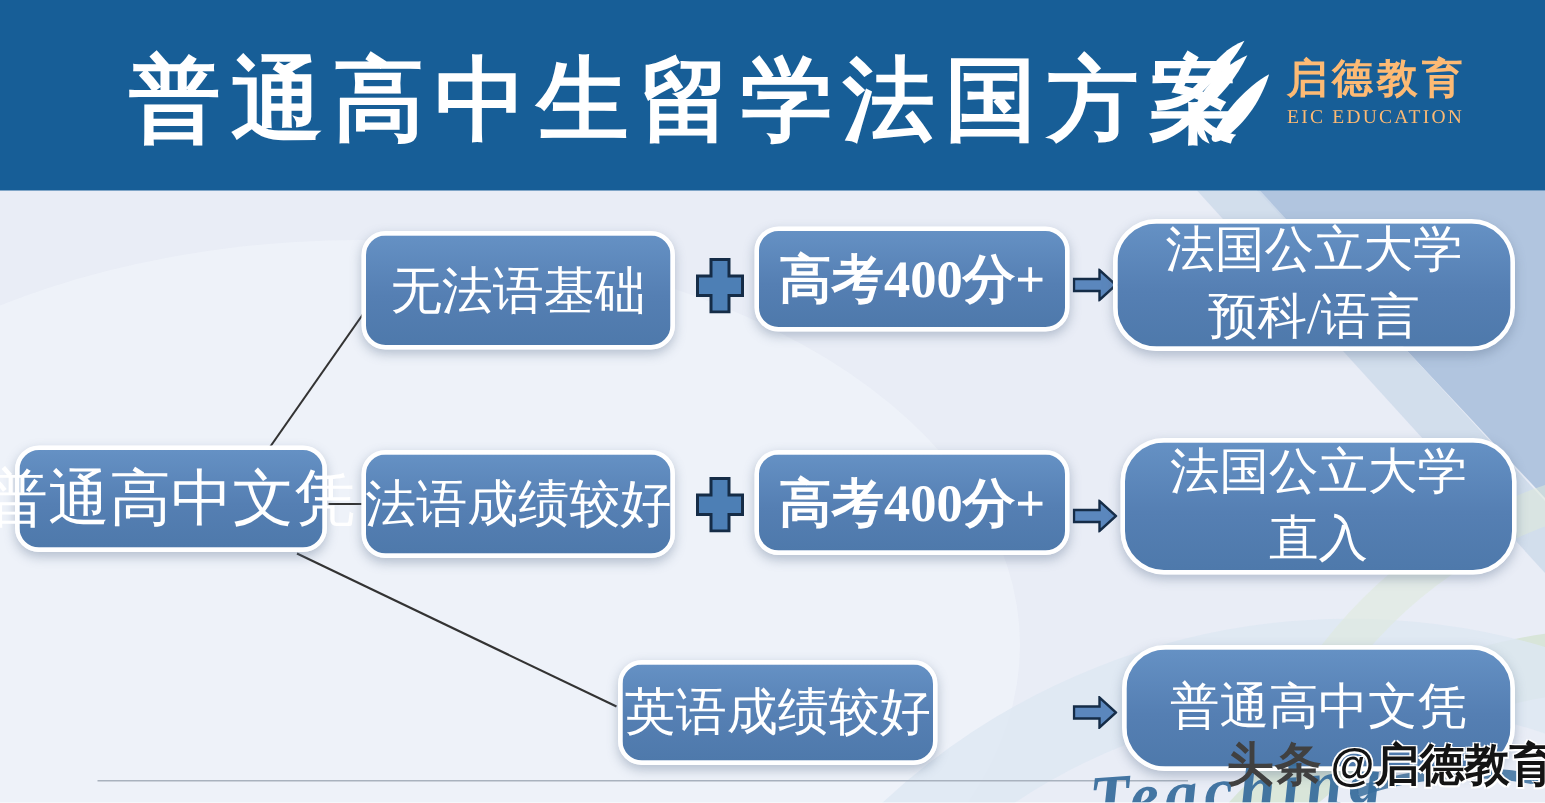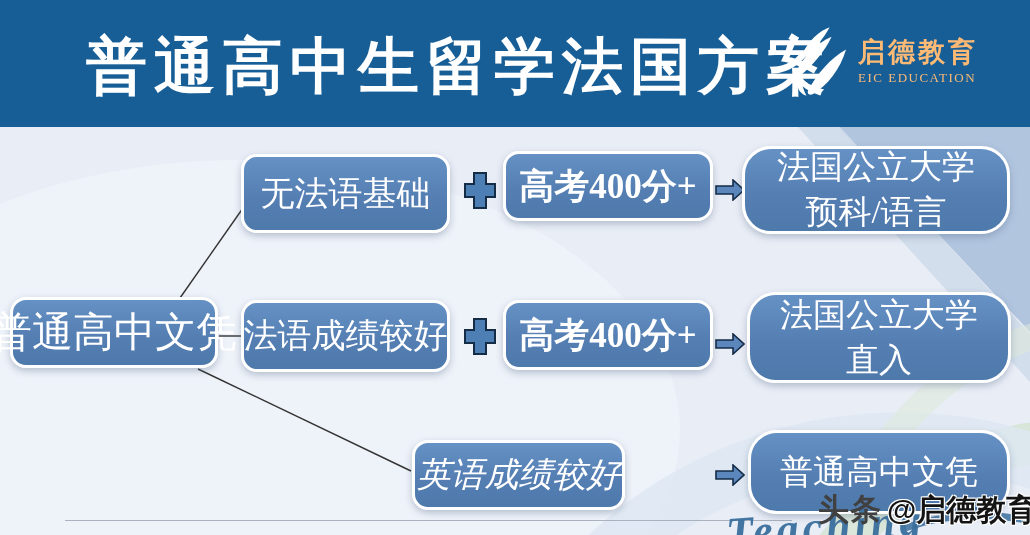--- a/index.html
+++ b/index.html
@@ -85,21 +85,21 @@
     white-space: nowrap;
   }
   .node.res {
     border-radius: 29px;
     white-space: pre-line;
     line-height: 1.35;
   }
   .n-root { left: 10px;  top: 297px; width: 208px; height: 71px; font-size: 41px; }
   .n-c1   { left: 241px; top: 154px; width: 209px; height: 79px; font-size: 34px; }
   .n-c2   { left: 241px; top: 300px; width: 209px; height: 72px; font-size: 34px; }
-  .n-c3   { left: 412px; top: 440px; width: 213px; height: 70px; font-size: 34px; font-style: italic; }
+  .n-c3   { left: 412px; top: 440px; width: 213px; height: 70px; font-size: 34px; }
   .n-q1   { left: 503px; top: 151px; width: 210px; height: 70px; font-size: 35px; font-weight: bold; }
   .n-q2   { left: 503px; top: 300px; width: 210px; height: 70px; font-size: 35px; font-weight: bold; }
   .n-r1   { left: 742px; top: 146px; width: 268px; height: 88px; font-size: 33px; }
   .n-r2   { left: 747px; top: 292px; width: 264px; height: 91px; font-size: 33px; }
   .n-r3   { left: 748px; top: 430px; width: 262px; height: 84px; font-size: 33px; }
   
   .op-icon { position: absolute; z-index: 10; }
   .plus-1  { left: 464px; top: 172px; }
   .plus-2  { left: 464px; top: 318px; }
   .arrow-1 { left: 715px; top: 179px; }

